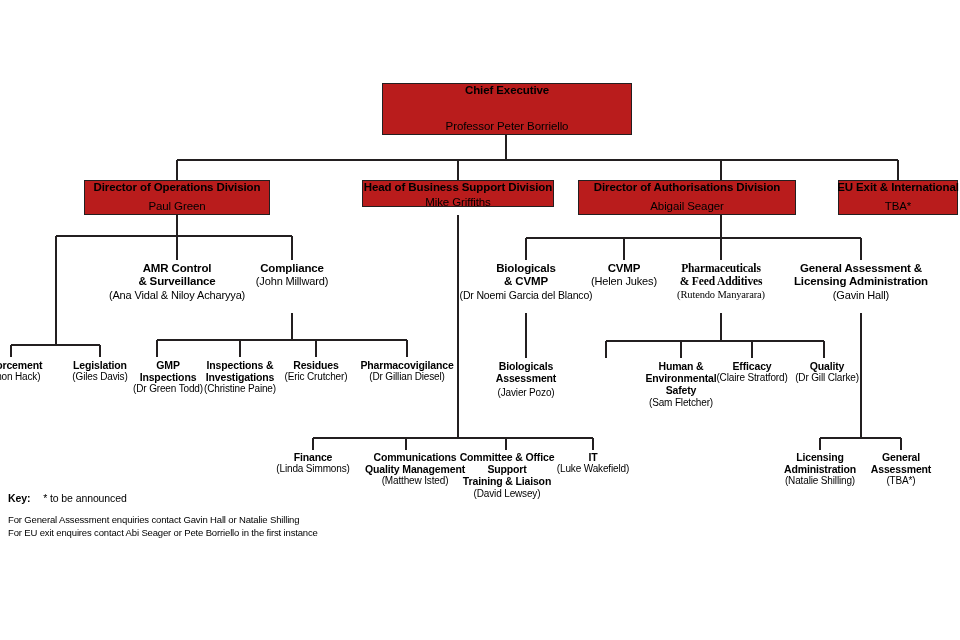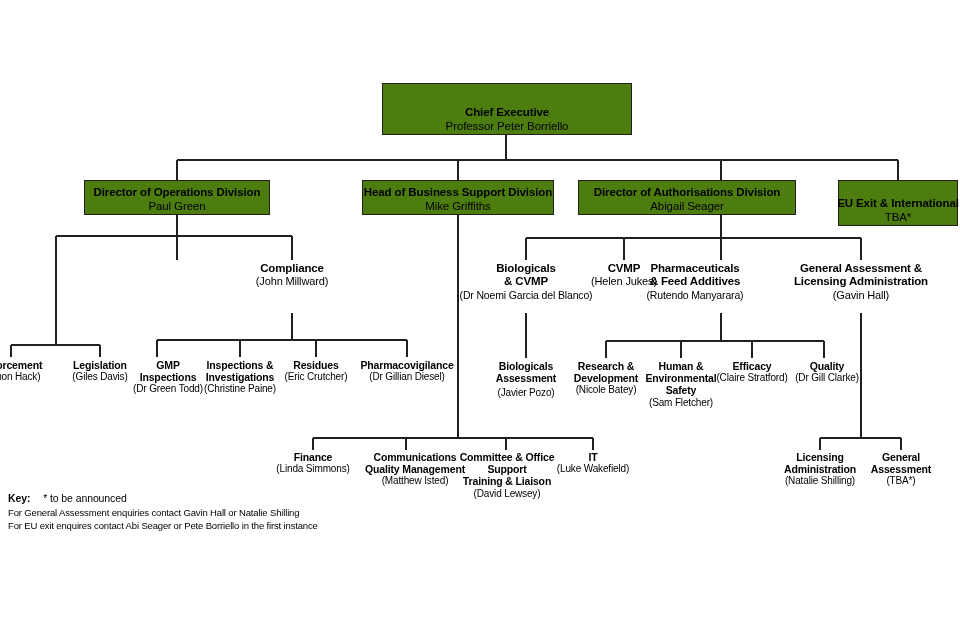--- a/index.html
+++ b/index.html
@@ -25,22 +25,22 @@
     width: 960px;
     height: 640px;
   }
   .box {
     position: absolute;
     border: 1px solid #231f20;
     box-sizing: border-box;
     display: flex;
     flex-direction: column;
     align-items: center;
-    justify-content: flex-end;
-    background: #4d7c0f;
+    justify-content: space-between;
+    background: #b91c1c;
     text-align: center;
     line-height: 1.18;
   }
   .box .title {
     font-weight: bold;
     font-size: 11.5px;
     letter-spacing: -0.1px;
     white-space: nowrap;
   }
   .box .person {
@@ -72,21 +72,21 @@
   #key {
     position: absolute;
     left: 8px;
     top: 492px;
     width: 420px;
   }
   #key .key-line {
     font-size: 10.5px;
     font-weight: bold;
     letter-spacing: -0.1px;
-    margin-bottom: 3px;
+    margin-bottom: 10px;
   }
   #key .key-line .key-star {
     font-weight: normal;
     margin-left: 10px;
   }
   #key .note {
     font-size: 9.5px;
     letter-spacing: -0.15px;
     line-height: 1.35;
   }
@@ -158,35 +158,40 @@
   <div class="box" style="left:382px; top:83px; width:250px; height:52px;">
     <div class="title">Chief Executive</div>
     <div class="person">Professor Peter Borriello</div>
   </div>
 
   <div class="box" style="left:84px; top:180px; width:186px; height:35px;">
     <div class="title">Director of Operations Division</div>
     <div class="person">Paul Green</div>
   </div>
 
-  <div class="box" style="left:362px; top:180px; width:192px; height:35px;">
+  <div class="box" style="left:362px; top:180px; width:192px; height:27px;">
     <div class="title">Head of Business Support Division</div>
     <div class="person">Mike Griffiths</div>
   </div>
 
   <div class="box" style="left:578px; top:180px; width:218px; height:35px;">
     <div class="title">Director of Authorisations Division</div>
     <div class="person">Abigail Seager</div>
   </div>
 
-  <div class="box" style="left:838px; top:180px; width:120px; height:46px;">
+  <div class="box" style="left:838px; top:180px; width:120px; height:35px;">
     <div class="title">EU Exit &amp; International</div>
     <div class="person">TBA*</div>
   </div>
 
+  <div class="node lvl3" style="left:87px; top:262px; width:180px;">
+    <div class="title">AMR Control</div>
+    <div class="title">&amp; Surveillance</div>
+    <div class="person">(Ana Vidal &amp; Niloy Acharyya)</div>
+  </div>
 
   <div class="node lvl3" style="left:237px; top:262px; width:110px;">
     <div class="title">Compliance</div>
     <div class="person">(John Millward)</div>
   </div>
 
   <div class="node lvl4" style="left:-24px; top:359px; width:70px;">
     <div class="title">Enforcement</div>
     <div class="person">(Simon Hack)</div>
   </div>
@@ -222,43 +227,38 @@
     <div class="title">Biologicals</div>
     <div class="title">&amp; CVMP</div>
     <div class="person" style="font-size:10.5px;">(Dr Noemi Garcia del Blanco)</div>
   </div>
 
   <div class="node lvl3" style="left:579px; top:262px; width:90px;">
     <div class="title">CVMP</div>
     <div class="person">(Helen Jukes)</div>
   </div>
 
-  <div class="node lvl3" style="left:627px; top:262px; width:136px;">
+  <div class="node lvl3" style="left:653px; top:262px; width:136px;font-family:Liberation Serif, serif;">
     <div class="title">Pharmaceuticals</div>
     <div class="title">&amp; Feed Additives</div>
     <div class="person" style="font-size:10.5px;">(Rutendo Manyarara)</div>
   </div>
 
   <div class="node lvl3" style="left:781px; top:262px; width:160px;">
     <div class="title">General Assessment  &amp;</div>
     <div class="title">Licensing Administration</div>
     <div class="person">(Gavin Hall)</div>
   </div>
 
   <div class="node lvl4" style="left:476px; top:360px; width:100px;">
     <div class="title">Biologicals</div>
     <div class="title">Assessment</div>
     <div class="person" style="margin-top:3px;">(Javier Pozo)</div>
   </div>
 
-  <div class="node lvl4" style="left:560px; top:360px; width:92px;">
-    <div class="title">Research &amp;</div>
-    <div class="title">Development</div>
-    <div class="person">(Nicole Batey)</div>
-  </div>
 
   <div class="node lvl4" style="left:635px; top:360px; width:92px;">
     <div class="title">Human &amp;</div>
     <div class="title">Environmental</div>
     <div class="title">Safety</div>
     <div class="person">(Sam Fletcher)</div>
   </div>
 
   <div class="node lvl4" style="left:711px; top:360px; width:82px;">
     <div class="title">Efficacy</div>

